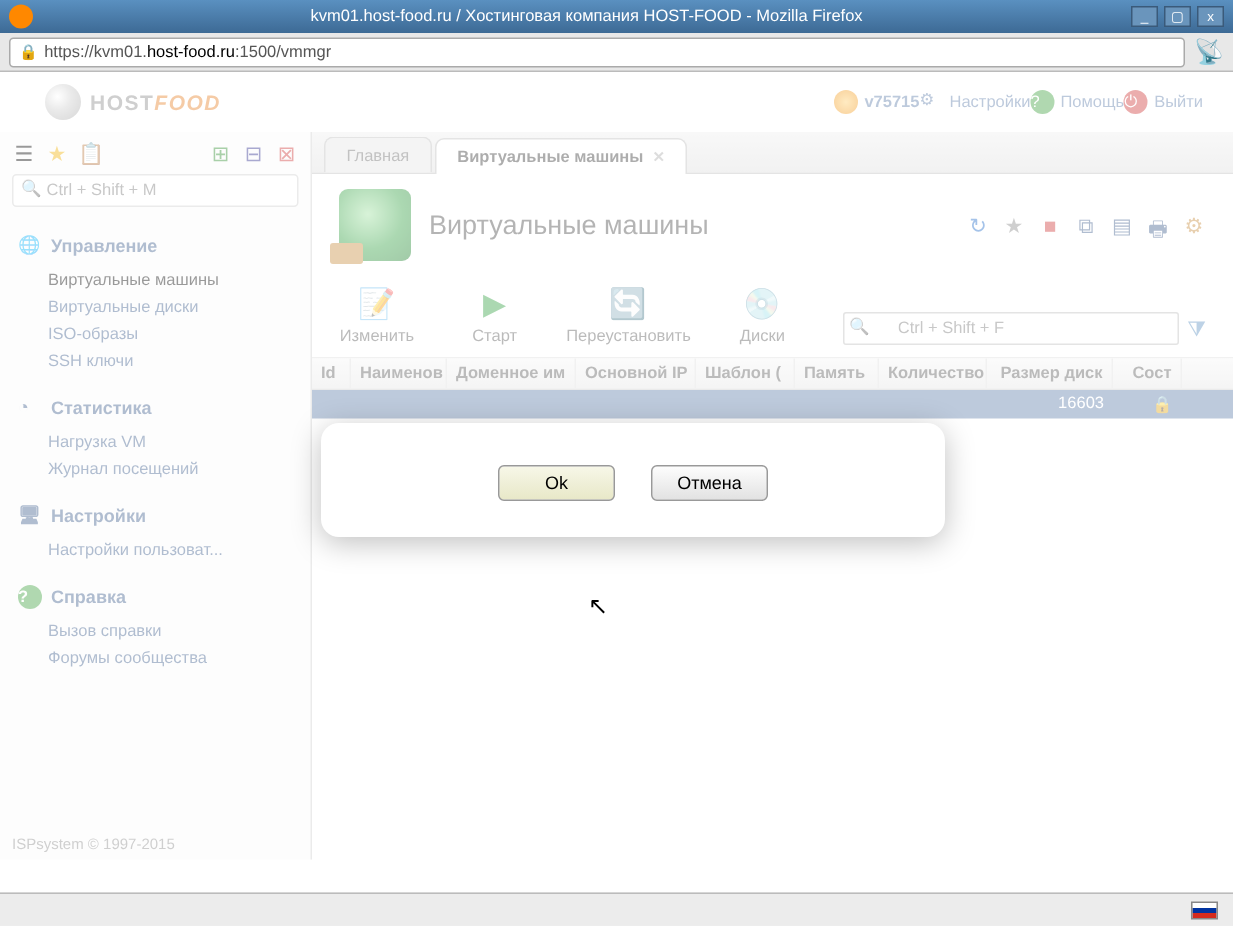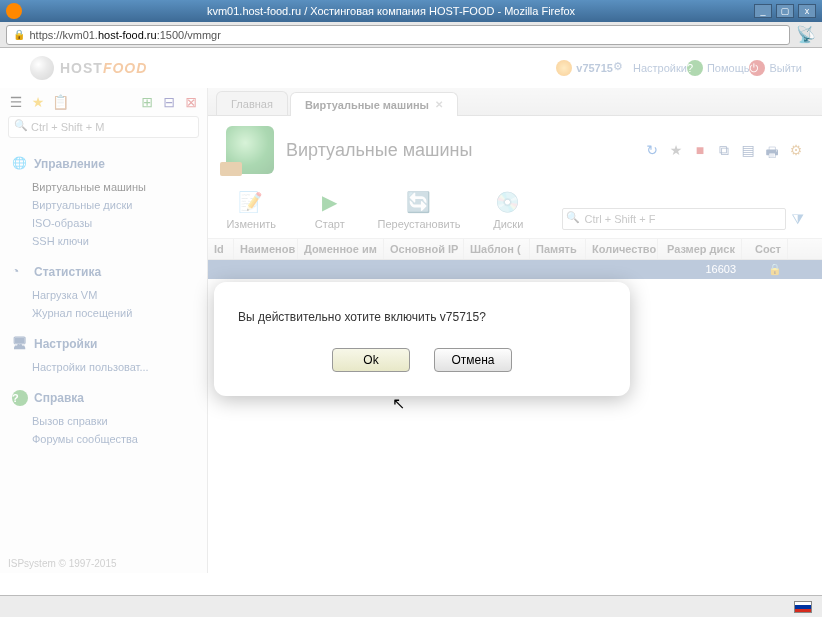--- a/index.html
+++ b/index.html
@@ -56,21 +56,21 @@
 .ph-ico { width: 48px; height: 48px; border-radius: 6px; background: radial-gradient(circle at 40% 35%, #9de09e, #2e9e3e 55%, #157a25); position: relative; }
 .ph-ico::after { content: ""; position: absolute; left: -6px; bottom: -2px; width: 22px; height: 14px; background: #c68a3a; border-radius: 2px; }
 .ph-title { font-size: 18px; color: #444; }
 .ph-tools { margin-left: auto; display: flex; gap: 8px; }
 .ph-tool { width: 16px; height: 16px; cursor: pointer; font-size: 14px; text-align: center; }
 
 .action-row { display: flex; align-items: flex-end; padding: 4px 18px 8px; gap: 28px; border-bottom: 1px solid #ddd; }
 .action { display: flex; flex-direction: column; align-items: center; width: 72px; font-size: 11px; color: #555; cursor: pointer; }
 .action .aico { width: 28px; height: 28px; margin-bottom: 2px; display: flex; align-items: center; justify-content: center; font-size: 20px; }
 .action-filter { margin-left: auto; display: flex; align-items: center; gap: 6px; }
-.action-filter input { width: 224px; height: 22px; border: 1px solid #bbb; border-radius: 2px; padding: 0 6px 0 22px; font-size: 11px; color: #888; }
+.action-filter input { width: 224px; height: 22px; border: 1px solid #bbb; border-radius: 2px; padding: 0 6px 0 36px; font-size: 11px; color: #888; }
 .filter-wrap { position: relative; }
 .filter-wrap::before { content: "🔍"; position: absolute; left: 5px; top: 3px; font-size: 11px; color: #aaa; }
 .funnel { color: #5a90c0; font-size: 14px; cursor: pointer; }
 
 .grid-head { display: flex; background: linear-gradient(#f5f5f5, #e5e5e5); border-bottom: 1px solid #ccc; font-size: 11px; color: #555; font-weight: bold; }
 .grid-head > div { padding: 4px 6px; border-right: 1px solid #ddd; overflow: hidden; white-space: nowrap; }
 .grid-row { display: flex; font-size: 11px; background: #5a7aa8; color: #fff; }
 .grid-row > div { padding: 3px 6px; overflow: hidden; white-space: nowrap; }
 .c-id{width:26px}.c-name{width:64px}.c-dom{width:86px}.c-ip{width:80px}.c-tpl{width:66px}.c-mem{width:56px}.c-cnt{width:72px}.c-disk{width:84px;text-align:right}.c-state{width:46px;text-align:right}
 
@@ -270,21 +270,20 @@
         <div class="c-cnt"></div>
       <div class="c-disk">16603</div>
       <div class="c-state">🔒</div>
     </div>
 
   </div>
 
   <div class="dim"></div>
 
   <div class="dialog">
-    <div class="dialog-msg">Вы действительно хотите включить v75715?</div>
     <div class="dialog-btns">
       <button class="dbtn primary">Ok</button>
       <button class="dbtn">Отмена</button>
     </div>
   </div>
   <div class="cursor">↖</div>
 </div>
 
 <div class="osbar">
   <div class="flag"></div>

